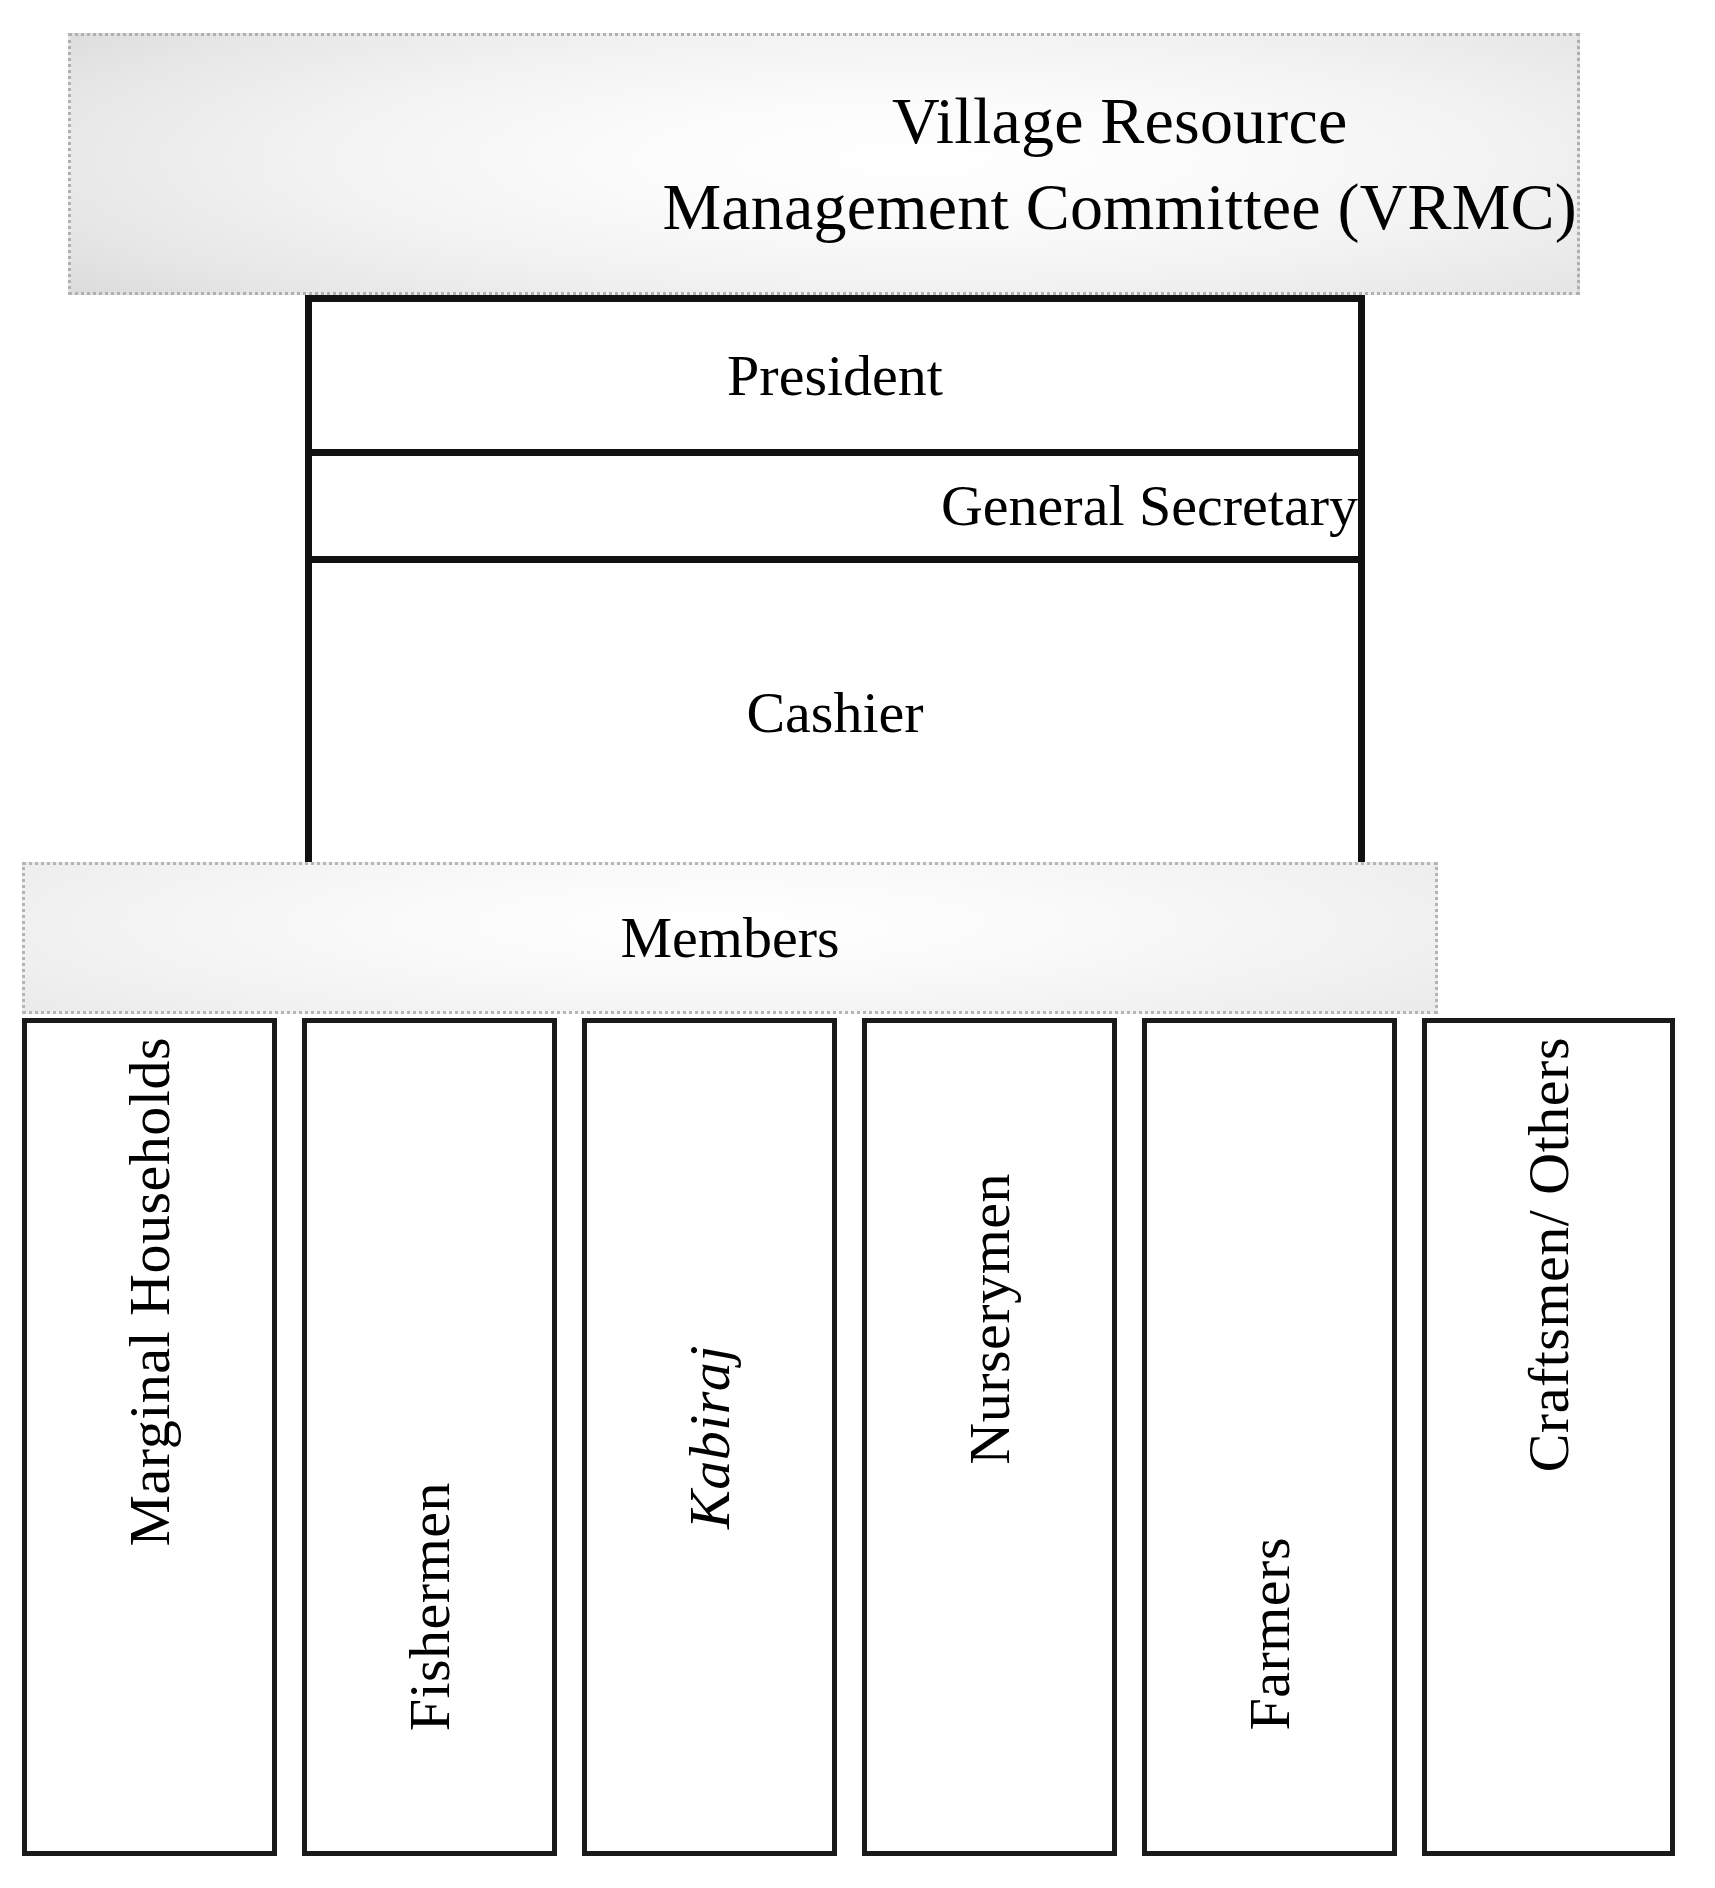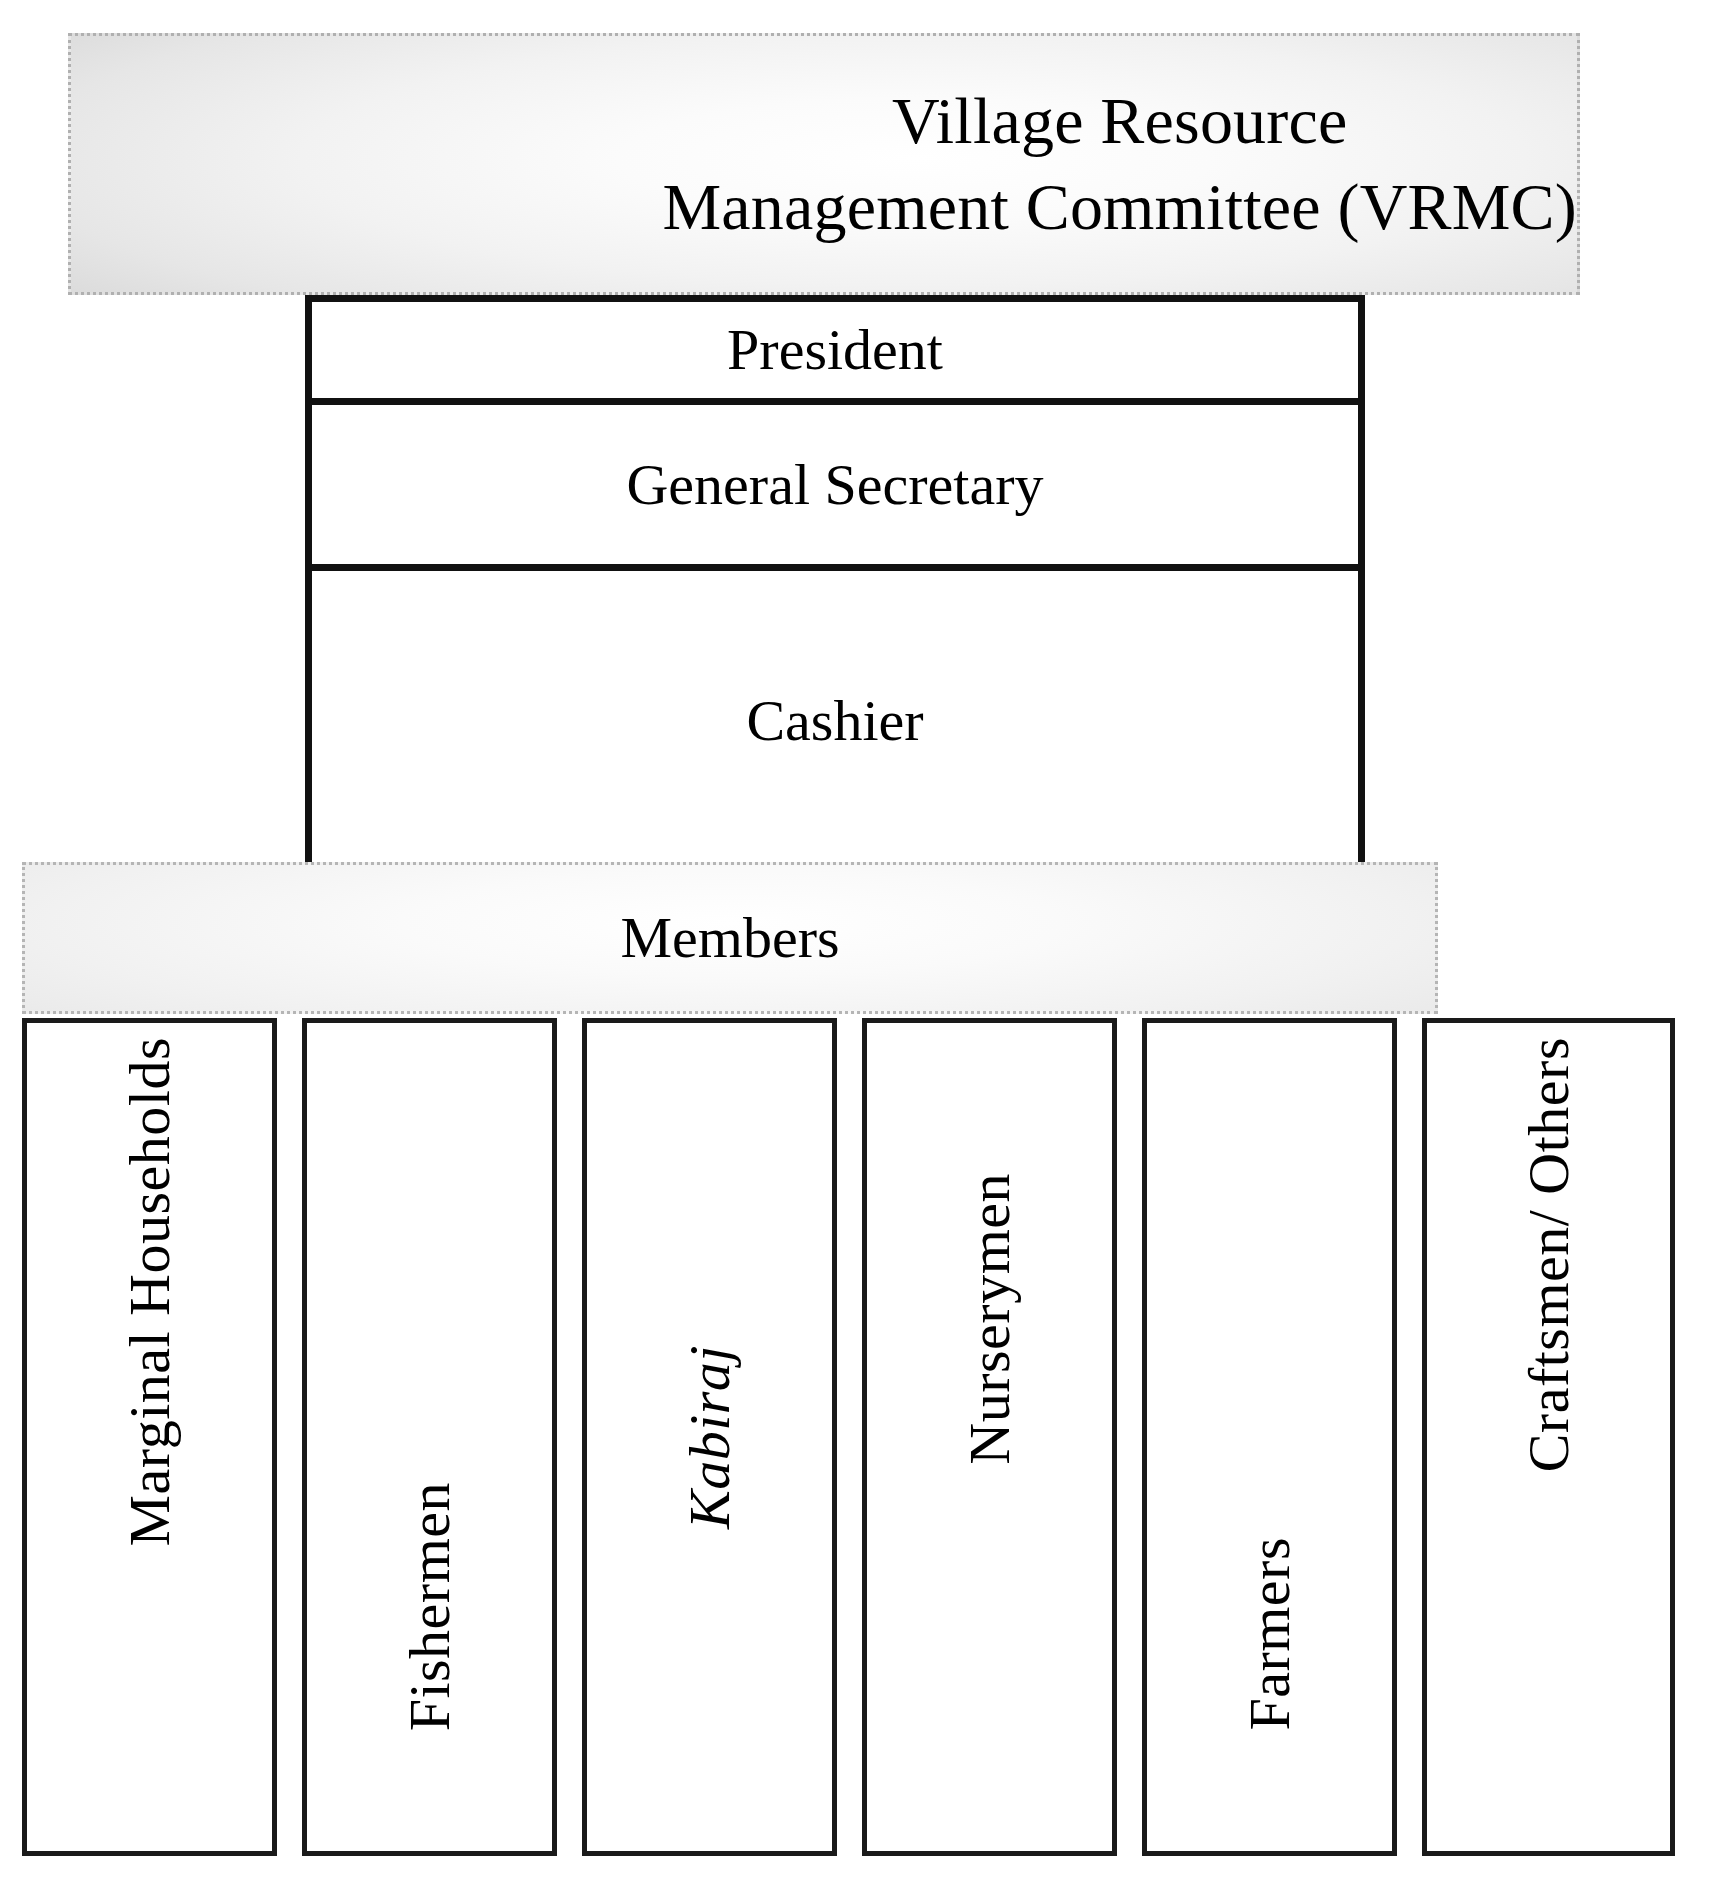--- a/index.html
+++ b/index.html
@@ -62,22 +62,22 @@
     background: #ffffff;
   }
   .officer-row {
     box-sizing: border-box;
     display: flex;
     align-items: center;
     justify-content: center;
     background: #ffffff;
     border-bottom: 7px solid #111111;
   }
-  .officer-row.r1 { height: 103px; }
-  .officer-row.r2 { height: 166px; }
+  .officer-row.r1 { height: 154px; }
+  .officer-row.r2 { height: 107px; justify-content: flex-end; }
   .officer-row.r3 { height: 299px; border-bottom: none; }
   .officer-label {
     font-size: 58px;
     line-height: 1;
     text-align: center;
   }
 
   
   .members-banner {
     position: absolute;

